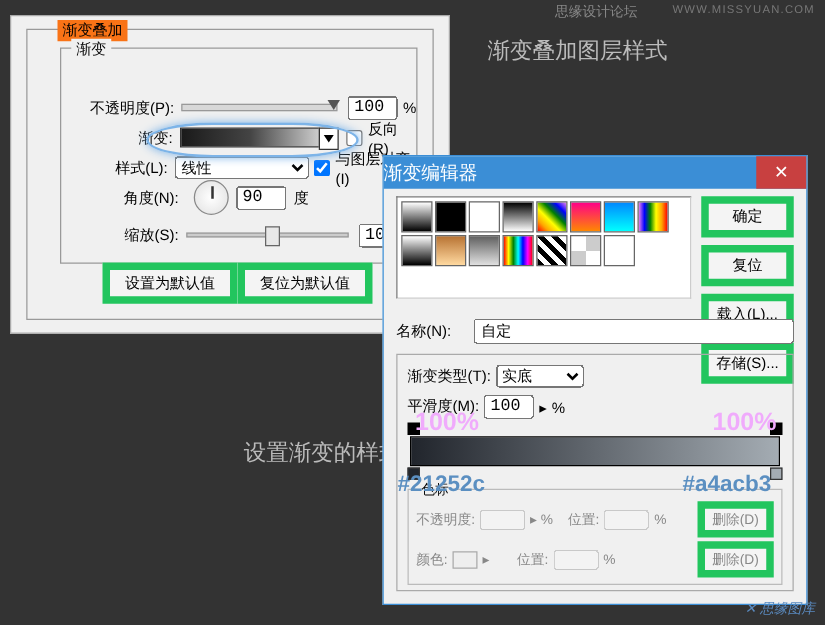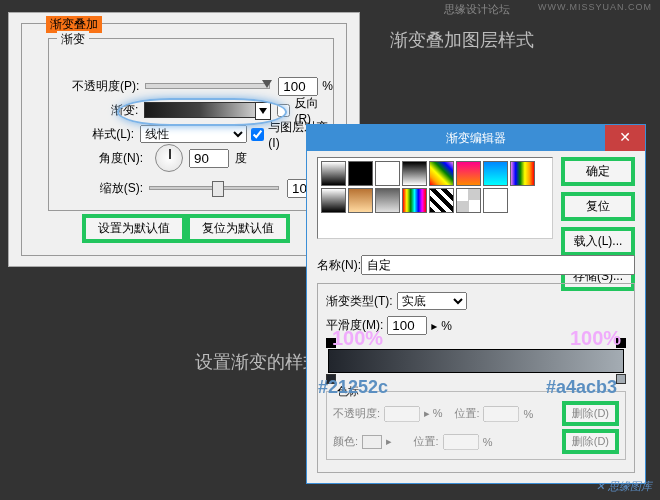--- a/index.html
+++ b/index.html
@@ -12,46 +12,46 @@
 
 .panel1 { position: absolute; top: 12px; left: 8px; width: 352px; height: 255px; background: #f0f0f0; border: 1px solid #aaa; }
 .fs1 { position: absolute; top: 10px; left: 12px; right: 12px; bottom: 10px; border: 1px solid #999; }
 .fs1-title { position: absolute; top: -8px; left: 24px; background: #f97316; padding: 0 4px; font-size: 12px; }
 .fs2 { position: absolute; top: 14px; left: 26px; right: 12px; bottom: 44px; border: 1px solid #999; }
 .fs2-title { position: absolute; top: -8px; left: 8px; background: #f0f0f0; padding: 0 4px; font-size: 12px; }
 .row { position: absolute; left: 0; right: 0; height: 22px; display: flex; align-items: center; }
 .lab { width: 100px; text-align: right; font-size: 12px; padding-right: 6px; }
 select, input[type=text].num { font-size: 12px; height: 18px; }
 select.blend { width: 118px; }
-input.num { width: 40px; text-align: left; padding-left: 3px; }
+input.num { width: 40px; text-align: left; padding-left: 3px; font-family: Liberation Mono, monospace; }
 .cb { width: 13px; height: 13px; margin: 0 4px; }
 .txt { font-size: 12px; }
 .opslider { width: 130px; height: 6px; background: #d8d8d8; border: 1px solid #999; position: relative; margin-right: 8px; }
 .opslider::after { content: ''; position: absolute; right: -3px; top: -4px; width: 0; height: 0; border-left: 5px solid transparent; border-right: 5px solid transparent; border-top: 8px solid #555; }
 .gradbar { width: 118px; height: 16px; background: linear-gradient(to right, #1a1a1a, #444, #ccc); border: 1px solid #333; position: relative; }
 .gradbar-dd { position: absolute; right: -16px; top: -1px; width: 16px; height: 18px; background: #fff; border: 1px solid #333; display: flex; align-items: center; justify-content: center; }
 .gradbar-dd::before { content: ''; border-left: 4px solid transparent; border-right: 4px solid transparent; border-top: 6px solid #000; }
 .highlight { position: absolute; border: 2px solid #7db4e8; border-radius: 50%/80%; box-shadow: 0 0 8px #7db4e8; pointer-events: none; }
 .dial { width: 28px; height: 28px; border: 1px solid #888; border-radius: 50%; background: radial-gradient(#fff, #e0e0e0); position: relative; margin: 0 6px; }
 .dial::after { content: ''; position: absolute; top: 4px; left: 13px; width: 2px; height: 10px; background: #333; }
 .scaleslider { width: 130px; height: 4px; background: #ccc; border: 1px solid #999; position: relative; margin-right: 8px; }
 .scaleslider::after { content: ''; position: absolute; left: 62px; top: -6px; width: 10px; height: 14px; background: #e8e8e8; border: 1px solid #666; }
-.btn { font-size: 12px; padding: 2px 12px; background: #f4f4f4; border: 4px solid #22c55e; cursor: pointer; }
+.btn { font-size: 12px; padding: 2px 12px; background: #f4f4f4; border: 6px solid #22c55e; cursor: pointer; }
 .btnrow { position: absolute; bottom: 12px; left: 60px; display: flex; }
 
 
 .panel2 { position: absolute; top: 124px; left: 306px; width: 340px; height: 360px; background: #f0f0f0; border: 1px solid #3b8ed6; }
 .titlebar { height: 26px; background: #3b8ed6; color: #fff; display: flex; align-items: center; position: relative; }
-.titlebar .t { flex: 1; text-align: center; font-size: 12px; }
+.titlebar .t { flex: 1; text-align: left; font-size: 15px; }
 .closex { position: absolute; right: 0; top: 0; width: 40px; height: 26px; background: #c84040; color: #fff; text-align: center; line-height: 24px; font-size: 14px; cursor: pointer; }
 .presets { position: absolute; top: 32px; left: 10px; width: 236px; height: 82px; border: 1px inset #ccc; background: #fff; display: flex; flex-wrap: wrap; align-content: flex-start; padding: 2px; }
 .sw { width: 25px; height: 25px; margin: 1px; border: 1px solid #666; }
 .rbtns { position: absolute; top: 32px; right: 10px; width: 74px; display: flex; flex-direction: column; gap: 6px; }
 .rbtns .btn { width: 100%; padding: 2px 0; }
-.namerow { position: absolute; top: 130px; left: 10px; right: 10px; display: flex; align-items: center; gap: 0; }
+.namerow { position: absolute; top: 130px; left: 10px; right: 10px; display: flex; align-items: center; gap: 18px; }
 .namerow input { flex: 1; height: 20px; font-size: 12px; padding-left: 4px; }
 .gframe { position: absolute; top: 158px; left: 10px; right: 10px; bottom: 10px; border: 1px solid #aaa; padding: 8px; }
 .grow { display: flex; align-items: center; gap: 4px; font-size: 12px; margin-bottom: 6px; }
 .grow select { width: 70px; }
 .grow input.num { width: 40px; }
 .bigbar { height: 24px; background: linear-gradient(to right, #21252c, #a4acb3); border: 1px solid #000; position: relative; margin: 14px 2px 18px; }
 .ostop { position: absolute; width: 10px; height: 10px; background: #000; top: -12px; }
 .ostop.l { left: -3px; } .ostop.r { right: -3px; }
 .cstop { position: absolute; width: 10px; height: 10px; bottom: -12px; border: 1px solid #333; }
 .cstop.l { left: -3px; background: #21252c; } .cstop.r { right: -3px; background: #a4acb3; }

